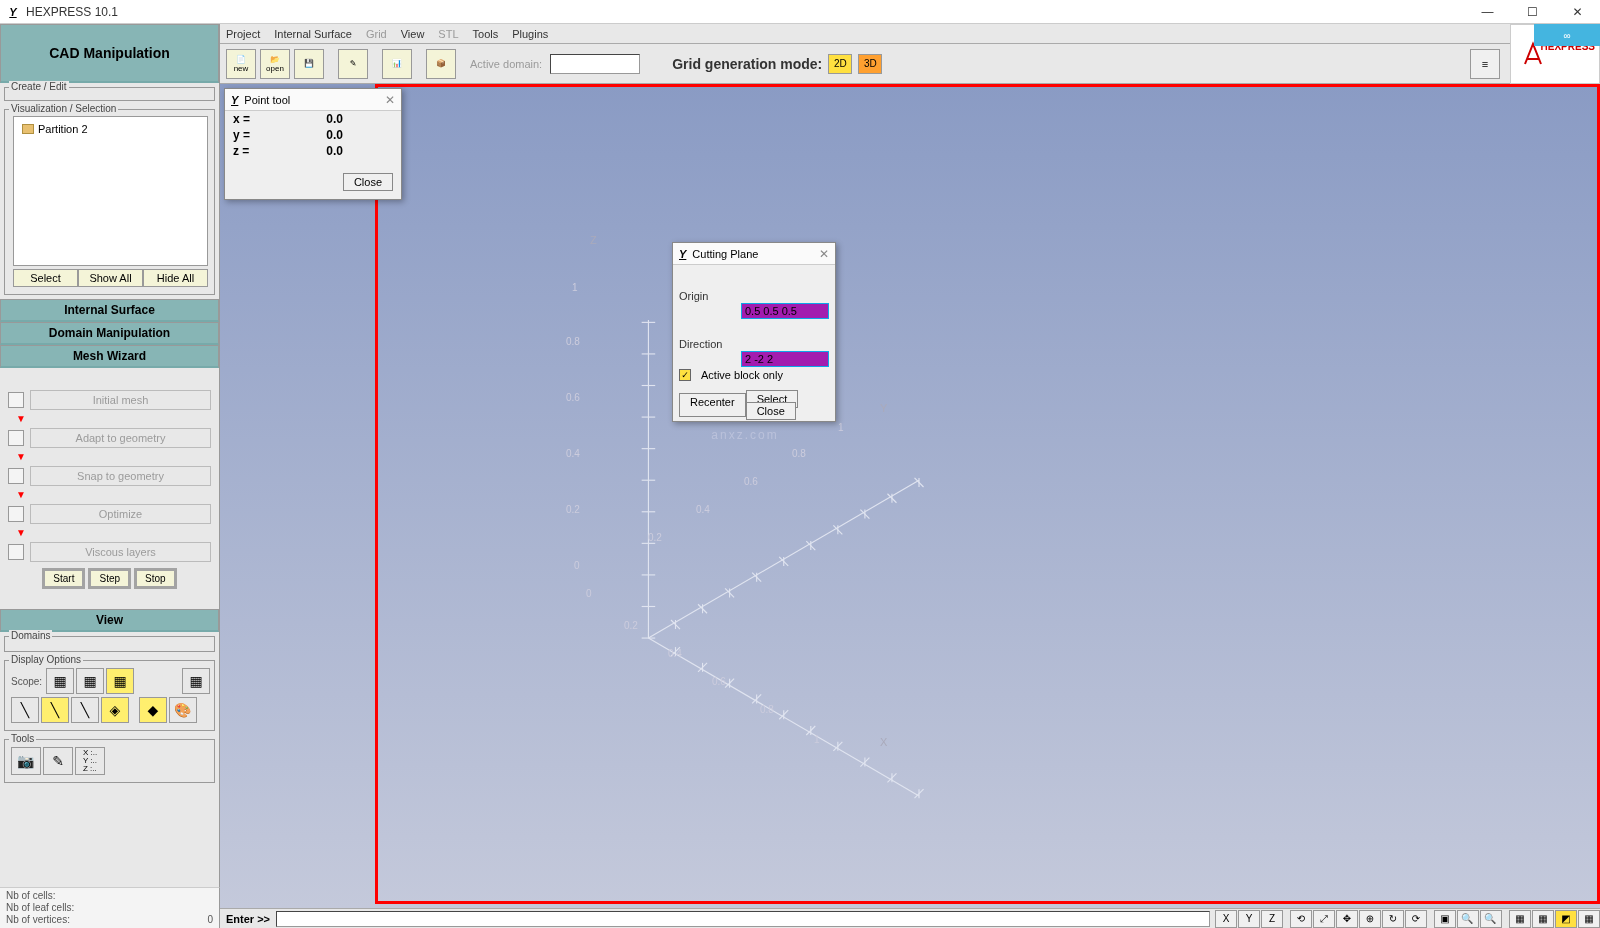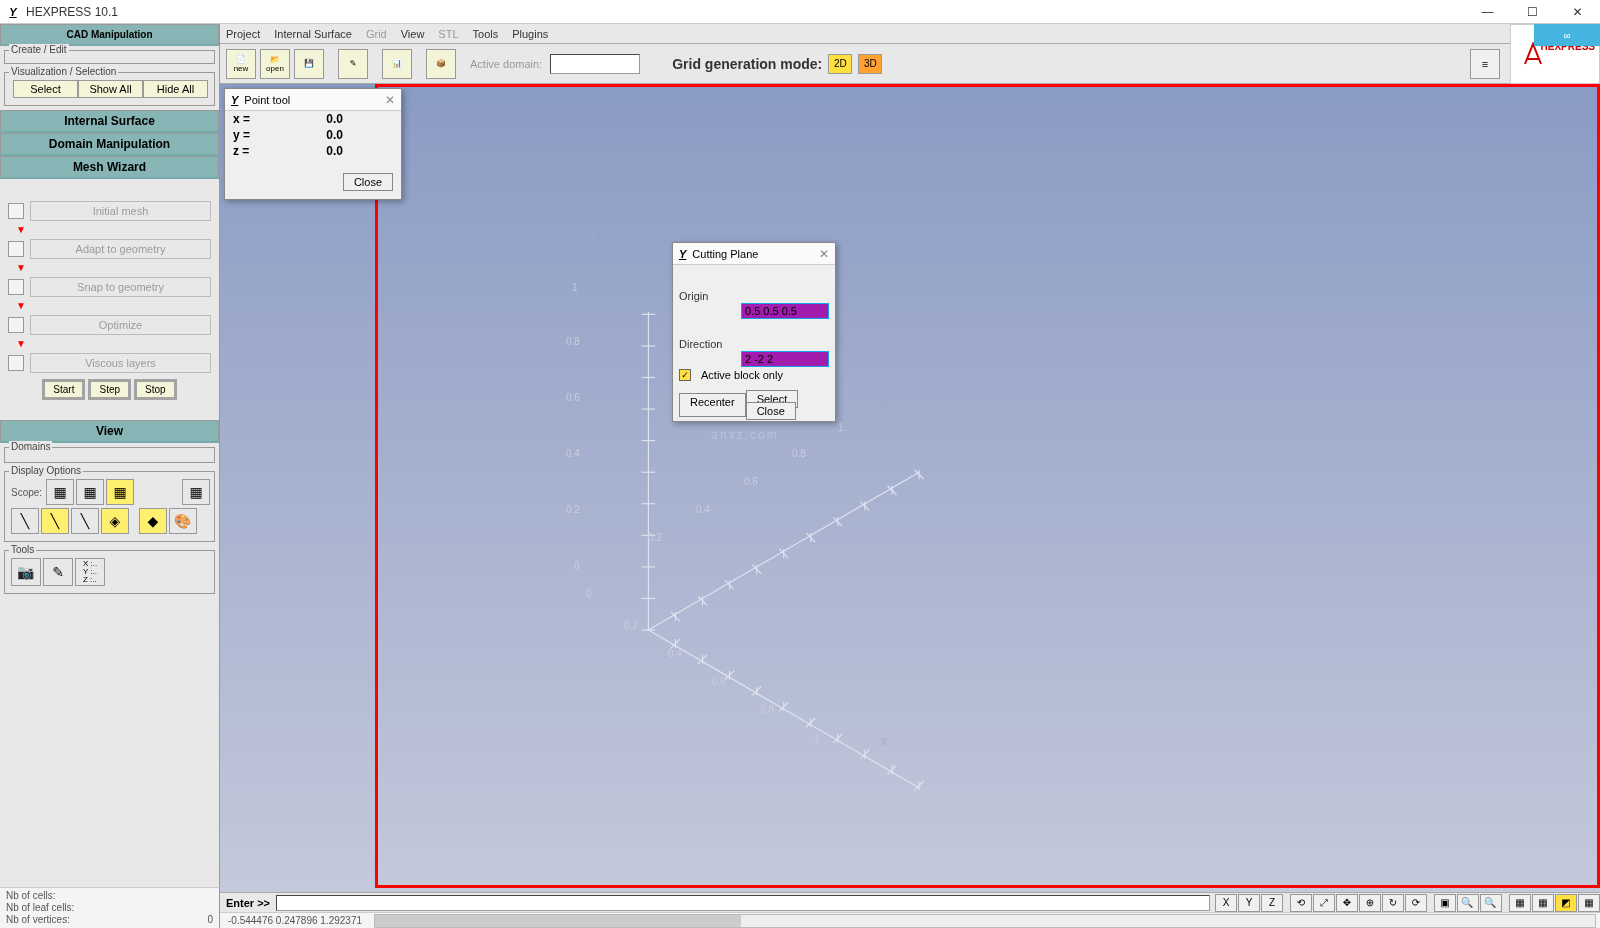--- a/index.html
+++ b/index.html
@@ -13,21 +13,21 @@
 .titlebar .win-controls div { width:45px; height:24px; display:flex; align-items:center; justify-content:center; font-size:12px; color:#333; }
 .titlebar .win-controls .close { color:#333; }
 .share-widget{ position:absolute; right:0; top:24px; width:66px; height:22px; background:#44b5e0; z-index:100; display:flex; align-items:center; justify-content:center; color:#fff; font-size:10px;}
 
 
 .main-layout { display:flex; height:calc(100% - 24px); }
 .left-panel { width:220px; background:#e8e8e8; border-right:1px solid #999; display:flex; flex-direction:column; overflow:hidden;}
 .right-area { flex:1; display:flex; flex-direction:column; position:relative;}
 
 
-.panel-hdr { background:#87b5b5; text-align:center; font-weight:bold; font-size:10px; padding:4px; border:1px solid #999; border-bottom:2px solid #7aa; }
+.panel-hdr { background:#87b5b5; text-align:center; font-weight:bold; font-size:14px; padding:20px; border:1px solid #999; border-bottom:2px solid #7aa; }
 .panel-hdr.small { font-size:12px; padding:3px;}
 .fieldset { border:1px solid #999; margin:4px; padding:4px 4px 4px 6px; font-size:10px; position:relative;}
 .fieldset .legend { position:absolute; top:-7px; left:4px; background:#e8e8e8; padding:0 2px; font-size:10px; color:#444;}
 
 
 .tree-box { background:#fff; border:1px solid #999; height:150px; margin:2px; padding:4px; font-size:11px;}
 .tree-item { display:flex; align-items:center; gap:4px; padding:2px 4px;}
 .folder-ico { width:12px; height:10px; background:#e8c070; border:1px solid #b09040;}
 .btn-row { display:flex; gap:0; margin:3px 2px;}
 .btn-row .btn { flex:1; background:#f4f4d8; border:1px solid #999; text-align:center; padding:2px; font-size:11px;}
@@ -126,20 +126,26 @@
 <div class="main-layout">
 
   <div class="left-panel">
     <div class="panel-hdr">CAD Manipulation</div>
     <div class="fieldset">
       <span class="legend">Create / Edit</span>
       <div style="height:4px"></div>
     </div>
     <div class="fieldset">
       <span class="legend">Visualization / Selection</span>
+      <div class="tree-box">
+        <div class="tree-item">
+          <span class="folder-ico"></span>
+          <span>Partition 2</span>
+        </div>
+      </div>
       <div class="btn-row">
         <div class="btn">Select</div>
         <div class="btn">Show All</div>
         <div class="btn">Hide All</div>
       </div>
     </div>
     <div class="panel-hdr small">Internal Surface</div>
     <div class="panel-hdr small">Domain Manipulation</div>
     <div class="panel-hdr small">Mesh Wizard</div>
     <div class="wiz-steps">
@@ -422,26 +428,20 @@
       <span class="axb">▣</span>
       <span class="axb">🔍</span>
       <span class="axb">🔍</span>
       <span class="sep2"></span>
       <span class="axb">▦</span>
       <span class="axb">▦</span>
       <span class="axb" style="background:#ffe040">◩</span>
       <span class="axb">▦</span>
     </div>
 
-    <div class="status-bar">
-      <span class="coord">-0.544476  0.247896  1.292371</span>
-      <div class="scroll-track">
-          <div class="thumb"></div>
-        </div>
-    </div>
   </div>
 </div>
 
 <div class="bl-info">
   <div><span>Nb of cells:</span></div>
   <div><span>Nb of leaf cells:</span></div>
   <div style="display:flex;justify-content:space-between">
       <span>Nb of vertices:</span>
       <span>0</span>
     </div>

